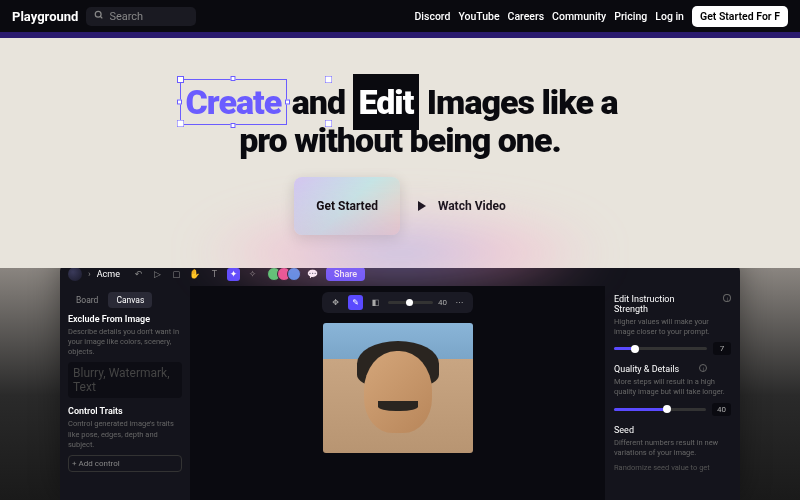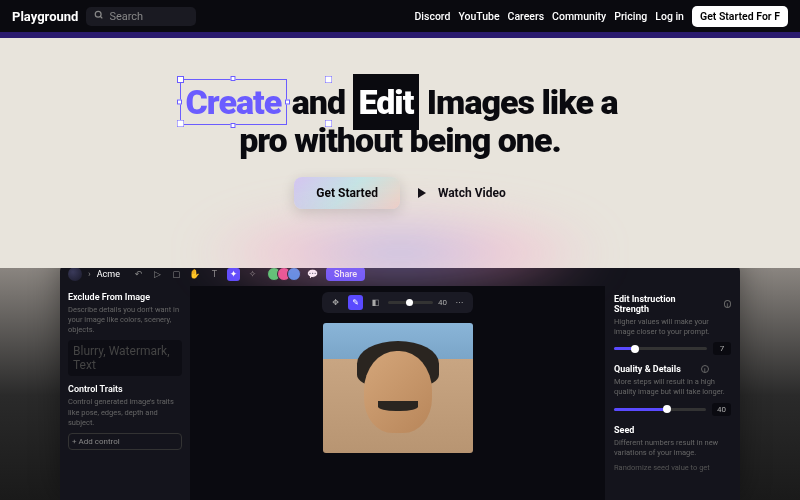--- a/index.html
+++ b/index.html
@@ -16,21 +16,21 @@
 .hl-create{color:#6b5cff;position:relative;display:inline-block;padding:0 3px}
 .hl-create::before{content:"";position:absolute;inset:-4px -3px;border:1.5px solid #6b5cff}
 .hl-create::after{content:"";position:absolute;width:5px;height:5px;background:#fff;border:1.5px solid #6b5cff;top:-7px;left:-6px;box-shadow:148px 0 0 -0.5px #fff,148px 0 0 0 #6b5cff,0 44px 0 -0.5px #fff,0 44px 0 0 #6b5cff,148px 44px 0 -0.5px #fff,148px 44px 0 0 #6b5cff}
 .handle{position:absolute;width:5px;height:5px;background:#fff;border:1.5px solid #6b5cff}
 .h-t{top:-7px;left:50%;transform:translateX(-50%)}
 .h-b{bottom:-7px;left:50%;transform:translateX(-50%)}
 .h-l{left:-6px;top:50%;transform:translateY(-50%)}
 .h-r{right:-6px;top:50%;transform:translateY(-50%)}
 .hl-edit{background:#0a0a0f;color:#fff;padding:8px 6px}
 .hero-btns{margin-top:18px;display:flex;justify-content:center;gap:18px;align-items:center}
-.gs-btn{background:linear-gradient(135deg,#d4c5f0 0%,#c5e5e5 50%,#f0d5c5 100%);padding:9px 22px;border-radius:8px;font-weight:700;font-size:12px;box-shadow:0 4px 14px rgba(0,0,0,.15)}
+.gs-btn{background:linear-gradient(135deg,#d4c5f0 0%,#c5e5e5 50%,#f0d5c5 100%);padding:22px 22px;border-radius:8px;font-weight:700;font-size:12px;box-shadow:0 4px 14px rgba(0,0,0,.15)}
 .wv-btn{display:flex;align-items:center;gap:12px;font-weight:700;font-size:12px;color:#0a0a0f}
 .play-i{width:0;height:0;border-left:8px solid #0a0a0f;border-top:5px solid transparent;border-bottom:5px solid transparent}
 .glow{position:absolute;bottom:-30px;left:50%;transform:translateX(-50%);width:420px;height:90px;background:radial-gradient(ellipse,rgba(120,150,255,.5) 0%,rgba(255,150,200,.35) 40%,transparent 70%);filter:blur(22px);pointer-events:none}
 .app-wrap{display:flex;justify-content:center;background:linear-gradient(#8a8580 0%,#2a2a2a 55%,#1a1a1a 100%);height:232px;padding-top:0}
 .app{width:680px;background:#0d0d14;border-radius:10px 10px 0 0;margin-top:-6px;overflow:hidden;display:flex;flex-direction:column;box-shadow:0 -5px 30px rgba(0,0,0,.4)}
 .app-top{height:24px;background:#14141c;display:flex;align-items:center;padding:0 8px;gap:6px}
 .dot{width:14px;height:14px;border-radius:50%;background:radial-gradient(circle at 35% 35%,#3a3a5a,#1a1a2a)}
 .crumb{font-size:9px;color:#888}
 .crumb.active{color:#fff}
 .tool-ic{width:13px;height:13px;display:flex;align-items:center;justify-content:center;color:#888;font-size:9px}
@@ -52,21 +52,21 @@
 .float-bar{background:#1a1a24;border-radius:6px;padding:3px 6px;display:flex;align-items:center;gap:5px;font-size:8px;color:#aaa}
 .fb-ic{width:15px;height:15px;border-radius:3px;display:flex;align-items:center;justify-content:center}
 .fb-ic.on{background:#5a4aff;color:#fff}
 .track{width:45px;height:3px;background:#333;border-radius:2px;position:relative}
 .thumb{position:absolute;width:7px;height:7px;background:#fff;border-radius:50%;top:-2px;left:40%}
 .portrait{margin-top:10px;width:150px;height:130px;border-radius:3px;background:linear-gradient(180deg,#8ab5d8 0%,#7aa5c8 28%,#c8a582 28%,#b89572 100%);position:relative;overflow:hidden}
 .face{position:absolute;top:28px;left:50%;transform:translateX(-50%);width:68px;height:82px;background:linear-gradient(135deg,#d4a67a,#b8865a);border-radius:48% 48% 42% 42%}
 .hair{position:absolute;top:18px;left:50%;transform:translateX(-50%);width:82px;height:45px;background:#2a2520;border-radius:50% 50% 25% 25%}
 .stache{position:absolute;top:78px;left:50%;transform:translateX(-50%);width:40px;height:10px;background:#2a2520;border-radius:0 0 45% 45%}
 .rpanel{width:135px;background:#14141c;padding:8px 9px;font-size:8px}
-.rp-title{color:#fff;font-size:9px;font-weight:700;display:flex;align-items:center;gap:20px;margin-bottom:3px}
+.rp-title{color:#fff;font-size:9px;font-weight:400;display:flex;align-items:flex-start;gap:20px;margin-bottom:3px}
 .info-i{width:8px;height:8px;border:1px solid #666;border-radius:50%;font-size:6px;display:flex;align-items:center;justify-content:center;color:#666}
 .slider-row{display:flex;align-items:center;gap:6px;margin-bottom:9px}
 .sl-track{flex:1;height:3px;background:#333;border-radius:2px;position:relative}
 .sl-fill{position:absolute;height:100%;background:#5a4aff;border-radius:2px}
 .sl-thumb{position:absolute;width:8px;height:8px;background:#fff;border-radius:50%;top:-2.5px}
 .sl-val{background:#0a0a10;padding:2px 5px;border-radius:3px;color:#aaa;font-size:8px;min-width:18px;text-align:center}
 </style>
 </head>
 <body>
 
@@ -132,20 +132,24 @@
         <span class="av av1"></span>
         <span class="av av2"></span>
         <span class="av av3"></span>
       </div>
       <span class="tool-ic">💬</span>
       <span class="share-btn">Share</span>
     </div>
 
     <div class="app-body">
       <div class="sidebar">
+        <div class="tabs">
+          <div class="tab">Board</div>
+          <div class="tab on">Canvas</div>
+        </div>
         <div class="panel-title">Exclude From Image</div>
         <div class="panel-desc">Describe details you don't want in your image like colors, scenery, objects.</div>
         <div class="ghost-input">Blurry, Watermark, Text</div>
         <div class="panel-title">Control Traits</div>
         <div class="panel-desc">Control generated image's traits like pose, edges, depth and subject.</div>
         <div class="add-btn">+ Add control</div>
       </div>
 
       <div class="canvas">
         <div class="float-bar">

